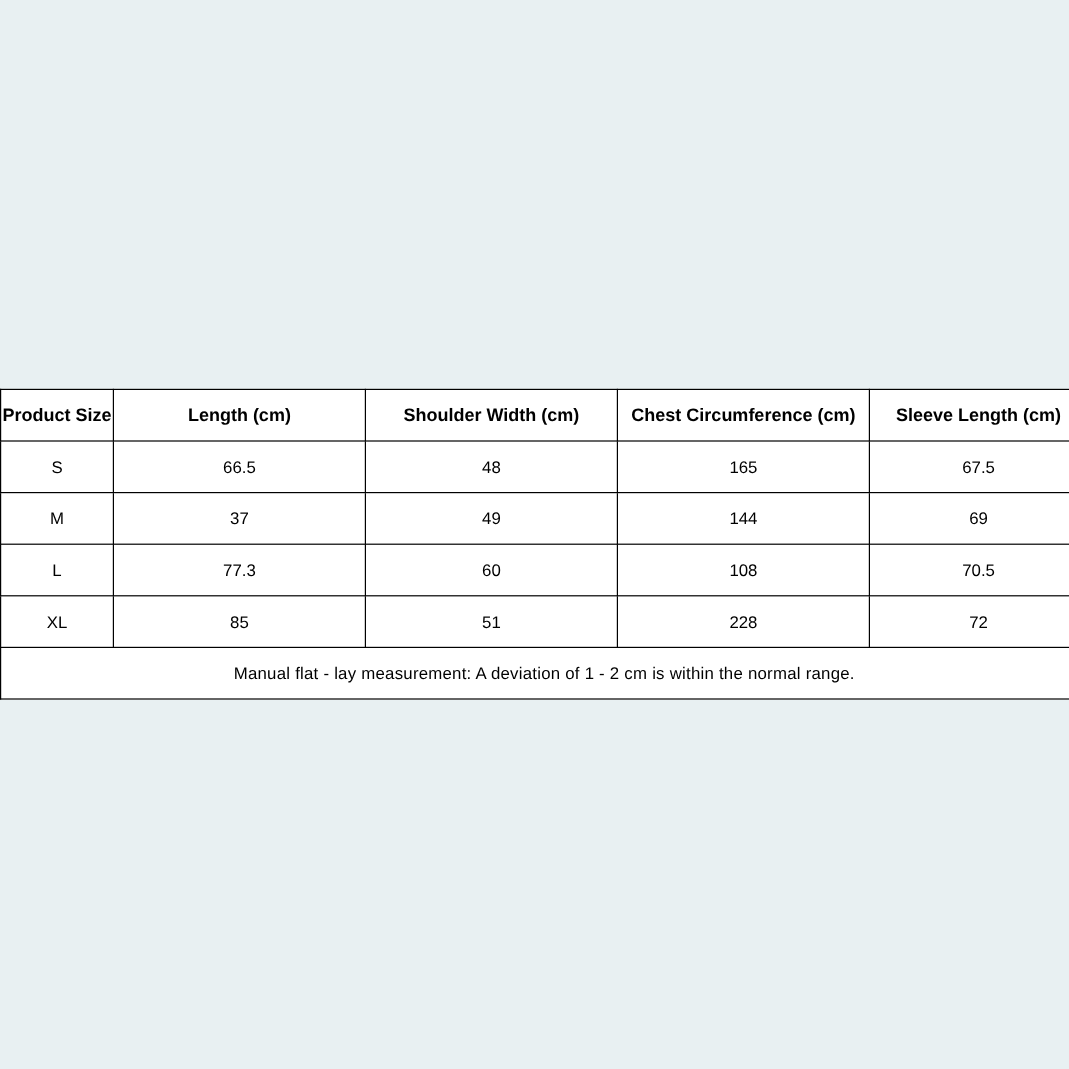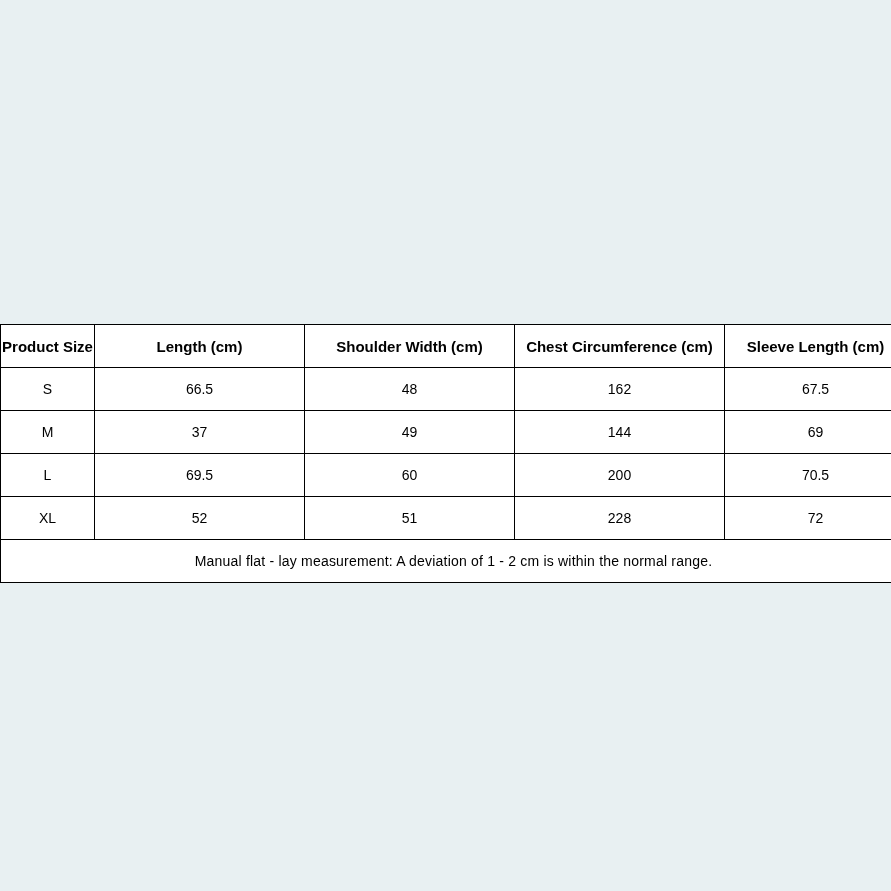--- a/index.html
+++ b/index.html
@@ -77,40 +77,40 @@
           <th class="col-sho">Shoulder Width (cm)</th>
           <th class="col-che">Chest Circumference (cm)</th>
           <th class="col-sle">Sleeve Length (cm)</th>
         </tr>
       </thead>
       <tbody>
         <tr>
           <td>S</td>
           <td>66.5</td>
           <td>48</td>
-          <td>162</td>
+          <td>165</td>
           <td>67.5</td>
         </tr>
         <tr>
           <td>M</td>
           <td>37</td>
           <td>49</td>
           <td>144</td>
           <td>69</td>
         </tr>
         <tr>
           <td>L</td>
-          <td>69.5</td>
+          <td>77.3</td>
           <td>60</td>
-          <td>200</td>
+          <td>108</td>
           <td>70.5</td>
         </tr>
         <tr>
           <td>XL</td>
-          <td>52</td>
+          <td>85</td>
           <td>51</td>
           <td>228</td>
           <td>72</td>
         </tr>
         <tr class="note-row">
           <td colspan="5">Manual flat - lay measurement: A deviation of 1 - 2 cm is within the normal range.</td>
         </tr>
       </tbody>
     </table>
   </div>

